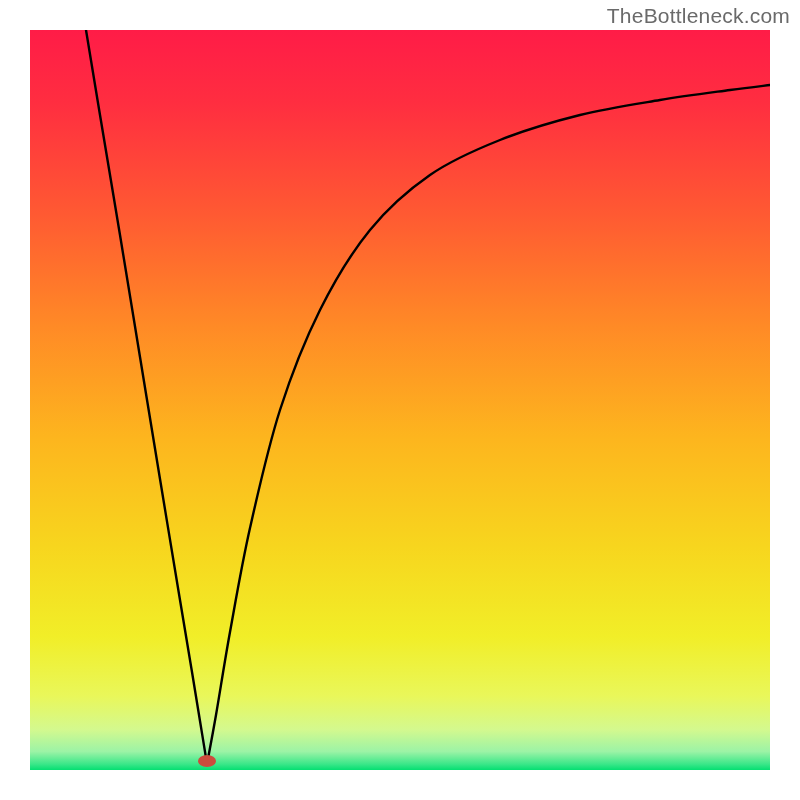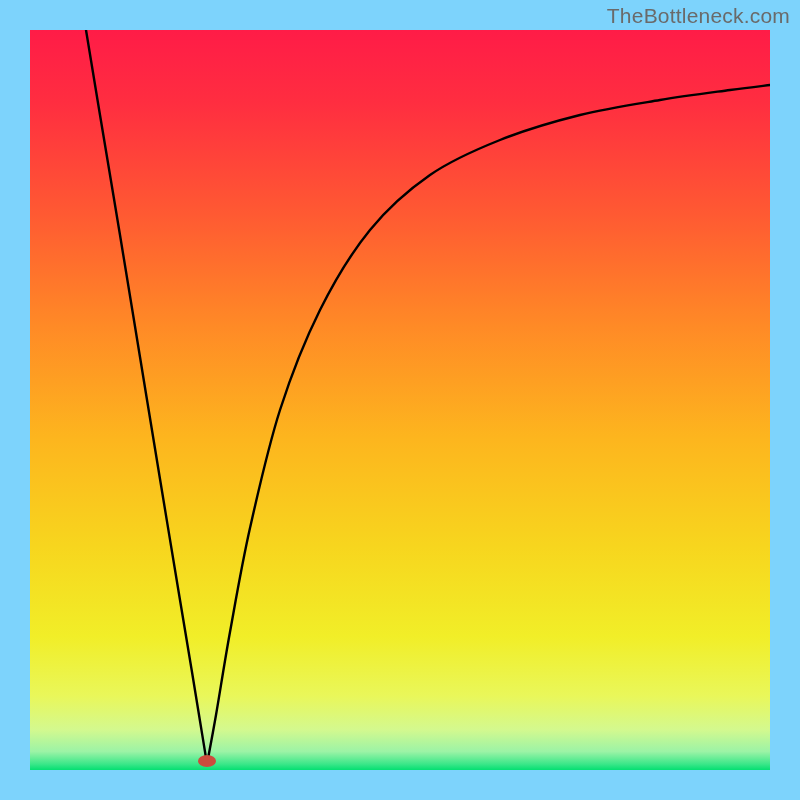--- a/index.html
+++ b/index.html
@@ -8,21 +8,21 @@
     width: 800px;
     height: 800px;
     overflow: hidden;
     background: #000;
     font-family: Arial, Helvetica, sans-serif;
   }
   .frame {
     position: relative;
     width: 800px;
     height: 800px;
-    background: #7dd3fc;
+    background: #ffffff;
     box-sizing: border-box;
   }
   .plot {
     position: absolute;
     left: 30px;
     top: 30px;
     width: 740px;
     height: 740px;
     overflow: hidden;
   }

